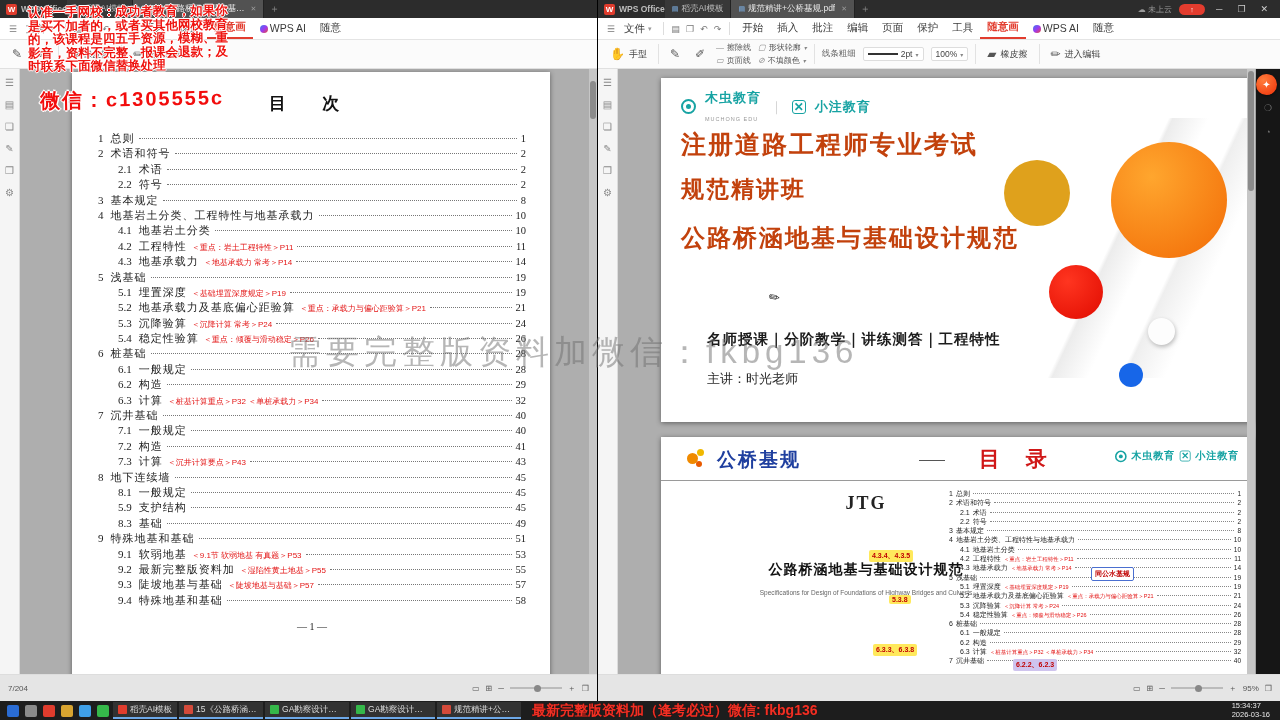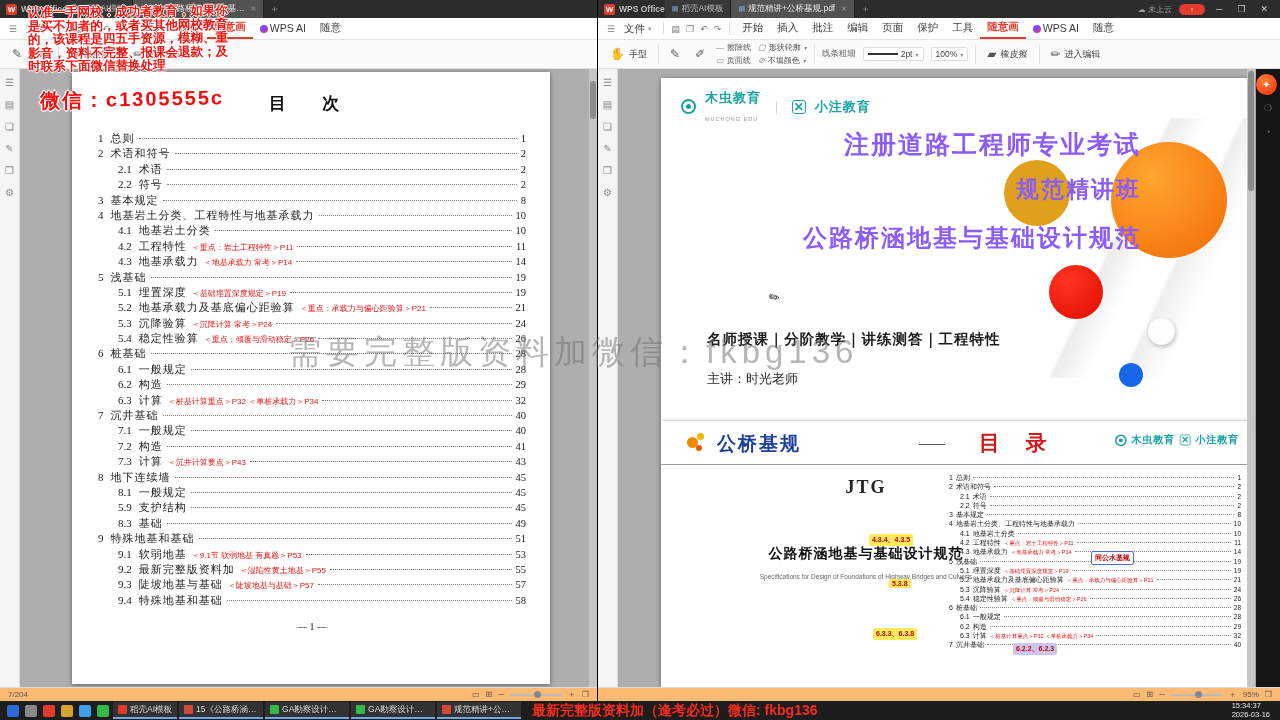--- a/index.html
+++ b/index.html
@@ -54,21 +54,21 @@
   .line-preview { width:30px; height:2px; background:#333; }
 
   .doc { position:relative; flex:1; background:#aeaeae; overflow:hidden; }
   .sidestrip { position:absolute; left:0; top:0; bottom:0; width:20px; background:#f5f5f5;
                border-right:1px solid #dcdcdc; display:flex; flex-direction:column; align-items:center;
                padding-top:8px; gap:11px; z-index:3; }
   .sicon { font-size:10px; color:#8a8a8a; }
   .vscroll { position:absolute; top:0; bottom:0; width:8px; background:#c6c6c6; z-index:3; }
   .vthumb { position:absolute; left:1px; width:6px; border-radius:3px; background:#8b8b8b; }
 
-  .statusbar { height:14px; background:#fdba74; border-top:1px solid #ddd; display:flex; align-items:center;
+  .statusbar { height:27px; background:#e5e5e5; border-top:1px solid #ddd; display:flex; align-items:center;
                font-size:8px; color:#555; padding:0 8px; gap:8px; flex:none; }
   .sb-right { margin-left:auto; display:flex; align-items:center; gap:6px; }
   .sb-slider { width:52px; height:2px; background:#bbb; position:relative; }
   .sb-knob { position:absolute; top:-2.5px; left:24px; width:7px; height:7px; border-radius:50%; background:#888; }
 
   
   .page-l { position:absolute; left:72px; top:3px; width:478px; height:612px; background:#fff;
             box-shadow:0 1px 5px rgba(0,0,0,.45); padding:14px 24px 0 26px;
             font-family:"Liberation Serif", serif; z-index:1; }
   .doc-title { text-align:center; font-size:17px; font-weight:bold; letter-spacing:16px; color:#111;
@@ -78,33 +78,33 @@
   .tnum { margin-right:7px; white-space:nowrap; }
   .tlabel { white-space:nowrap; letter-spacing:1px; }
   .tnote { font-size:8px; color:#e31515; margin-left:5px; white-space:nowrap; overflow:hidden; font-family:"Liberation Sans",sans-serif; }
   .tdots { flex:1; border-bottom:1.5px dotted #777; margin:0 4px; transform:translateY(-3px); min-width:8px; }
   .tpg { font-size:10.5px; white-space:nowrap; }
   .page-foot { text-align:center; font-size:10px; color:#222; margin-top:13px; }
 
   
   .page-r { position:absolute; left:63px; width:592px; background:#fff; box-shadow:0 1px 5px rgba(0,0,0,.45); z-index:1; }
   .page1 { top:9px; height:344px; overflow:hidden; }
-  .page2 { top:352px; height:266px; overflow:hidden; }
+  .page2 { top:368px; height:266px; overflow:hidden; }
 
   .brandrow { position:absolute; left:20px; top:10px; display:flex; align-items:center; gap:9px; }
   .logo-mc { width:15px; height:15px; border-radius:50%; border:2.5px solid #17a3a3; position:relative; }
   .logo-mc::after { content:""; position:absolute; left:3px; top:3px; width:5px; height:5px; border-radius:50%; background:#17a3a3; }
   .brand-name { color:#17a3a3; font-weight:bold; font-size:13px; letter-spacing:1px; }
   .brand-sub { font-size:5.5px; color:#999; letter-spacing:1px; }
   .brand-sep { color:#ccc; font-size:13px; }
   .logo-x { color:#17a3a3; font-weight:bold; font-size:12px; border:1px solid #17a3a3; border-radius:3px;
             width:14px; height:14px; display:flex; align-items:center; justify-content:center; }
 
-  .cover-title { position:absolute; left:20px; width:460px; text-align:right; font-weight:bold;
-                 color:#8b5cf6; letter-spacing:2px; }
+  .cover-title { position:absolute; left:20px; width:460px; text-align:left; font-weight:bold;
+                 color:#c2410c; letter-spacing:2px; }
   .ct1 { top:50px; font-size:25px; }
   .ct2 { top:96px; font-size:23px; }
   .ct3 { top:144px; font-size:24px; }
   .tagline { position:absolute; left:46px; top:252px; font-size:14.5px; font-weight:bold; color:#1c1c1c; letter-spacing:1px; }
   .lecturer { position:absolute; left:46px; top:292px; font-size:13px; color:#2a2a2a; }
   .pencil-cursor { position:absolute; left:108px; top:212px; font-size:13px; color:#222; transform:rotate(-35deg); }
 
   .circle { position:absolute; border-radius:50%; }
   .c-big   { left:450px; top:64px;  width:116px; height:116px; background:radial-gradient(circle at 35% 30%,#ffa62e,#f26b06); }
   .c-gold  { left:343px; top:82px;  width:66px;  height:66px;  background:#dfa11c; }

